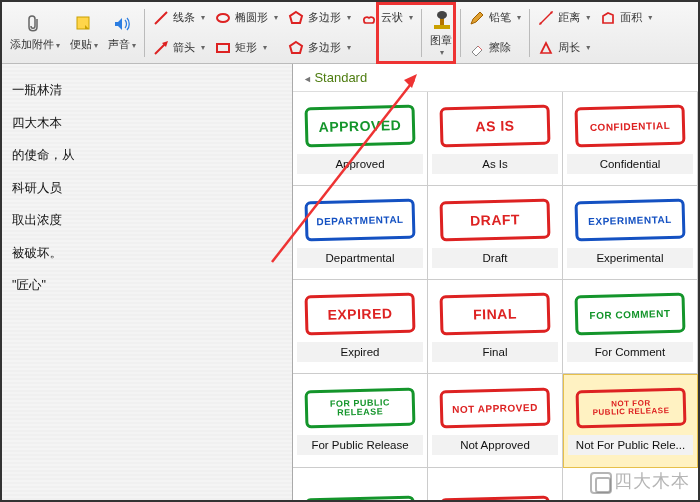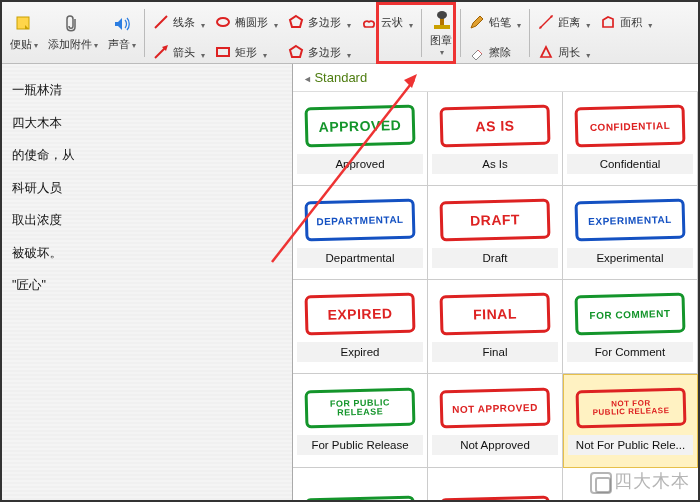--- a/index.html
+++ b/index.html
@@ -2,21 +2,21 @@
 <html><head>
 <meta charset="utf-8">
 <style>
   * { box-sizing: border-box; margin: 0; padding: 0; font-family: "Segoe UI", "Microsoft YaHei", sans-serif; }
   body { width: 700px; height: 502px; overflow: hidden; background: #fff; border: 2px solid #333; position: relative; }
 
   
   .toolbar { height: 62px; background: linear-gradient(#f7f7f7,#eaeaea); border-bottom:1px solid #bbb; display:flex; align-items:center; gap:2px; padding:0 4px; position:relative; }
   .tool-col { display:flex; flex-direction:column; align-items:center; justify-content:center; font-size:11px; color:#333; padding:2px 4px; height:58px; cursor:pointer; }
   .tool-col .ico { width:22px; height:22px; margin-bottom:2px; display:flex; align-items:center;justify-content:center; }
-  .mini-tool-row { display:flex; align-items:flex-end; gap:4px; font-size:11px; color:#333; padding:2px 4px; cursor:pointer; height:28px; }
+  .mini-tool-row { display:flex; align-items:center; gap:4px; font-size:11px; color:#333; padding:2px 4px; cursor:pointer; height:28px; }
   .group { display:flex; flex-direction:column; gap:2px; justify-content:center; }
   .drop { font-size:8px; color:#666; margin-left:2px; }
   .sep { width:1px; background:#bbb; height:48px; margin:0 2px; }
 
   .highlight-stamp { position:absolute; border:3px solid #e33; left:374px; top:0px; width:80px; height:62px; pointer-events:none; z-index:50; }
   
   .arrow { position:absolute; z-index:49; left:260px; top:60px; width:170px; height:210px; pointer-events:none; }
   .arrow line { stroke:#e33; stroke-width:2.5; }
   .arrow polygon { fill:#e33; }
 
@@ -49,34 +49,34 @@
   .wmico::after{content:"";position:absolute;left:3px;top:3px;width:12px;height:12px;border:2px solid rgba(120,120,120,0.55);border-radius:3px;}
 </style>
 </head>
 <body>
 
 <div class="toolbar">
 
   <div class="tool-col">
     <span class="ico">
         <svg width="20" height="20">
+          <path d="M6 12c0 3 4 3 4 0V5c0-4-6-4-6 0v8c0 5 8 5 8 0V5" fill="none" stroke="#666" stroke-width="1.5"></path>
+        </svg>
+      </span>
+    <span><span>添加附件</span><span class="drop">▾</span></span>
+  </div>
+
+  <div class="tool-col">
+    <span class="ico">
+        <svg width="20" height="20">
           <rect x="3" y="3" width="12" height="12" fill="#ffd54a" stroke="#caa000"></rect>
           <path d="M11 11 L15 15 L11 15 Z" fill="#caa000"></path>
         </svg>
       </span>
     <span><span>便贴</span><span class="drop">▾</span></span>
-  </div>
-
-  <div class="tool-col">
-    <span class="ico">
-        <svg width="20" height="20">
-          <path d="M6 12c0 3 4 3 4 0V5c0-4-6-4-6 0v8c0 5 8 5 8 0V5" fill="none" stroke="#666" stroke-width="1.5"></path>
-        </svg>
-      </span>
-    <span><span>添加附件</span><span class="drop">▾</span></span>
   </div>
 
   <div class="tool-col">
     <span class="ico">
         <svg width="20" height="20">
           <path d="M3 8h3l4-4v12l-4-4H3z" fill="#2b7de1"></path>
           <path d="M13 6c2 2 2 6 0 8M15 4c3 3 3 9 0 12" fill="none" stroke="#2b7de1" stroke-width="1.3"></path>
         </svg>
       </span>
     <span><span>声音</span><span class="drop">▾</span></span>

